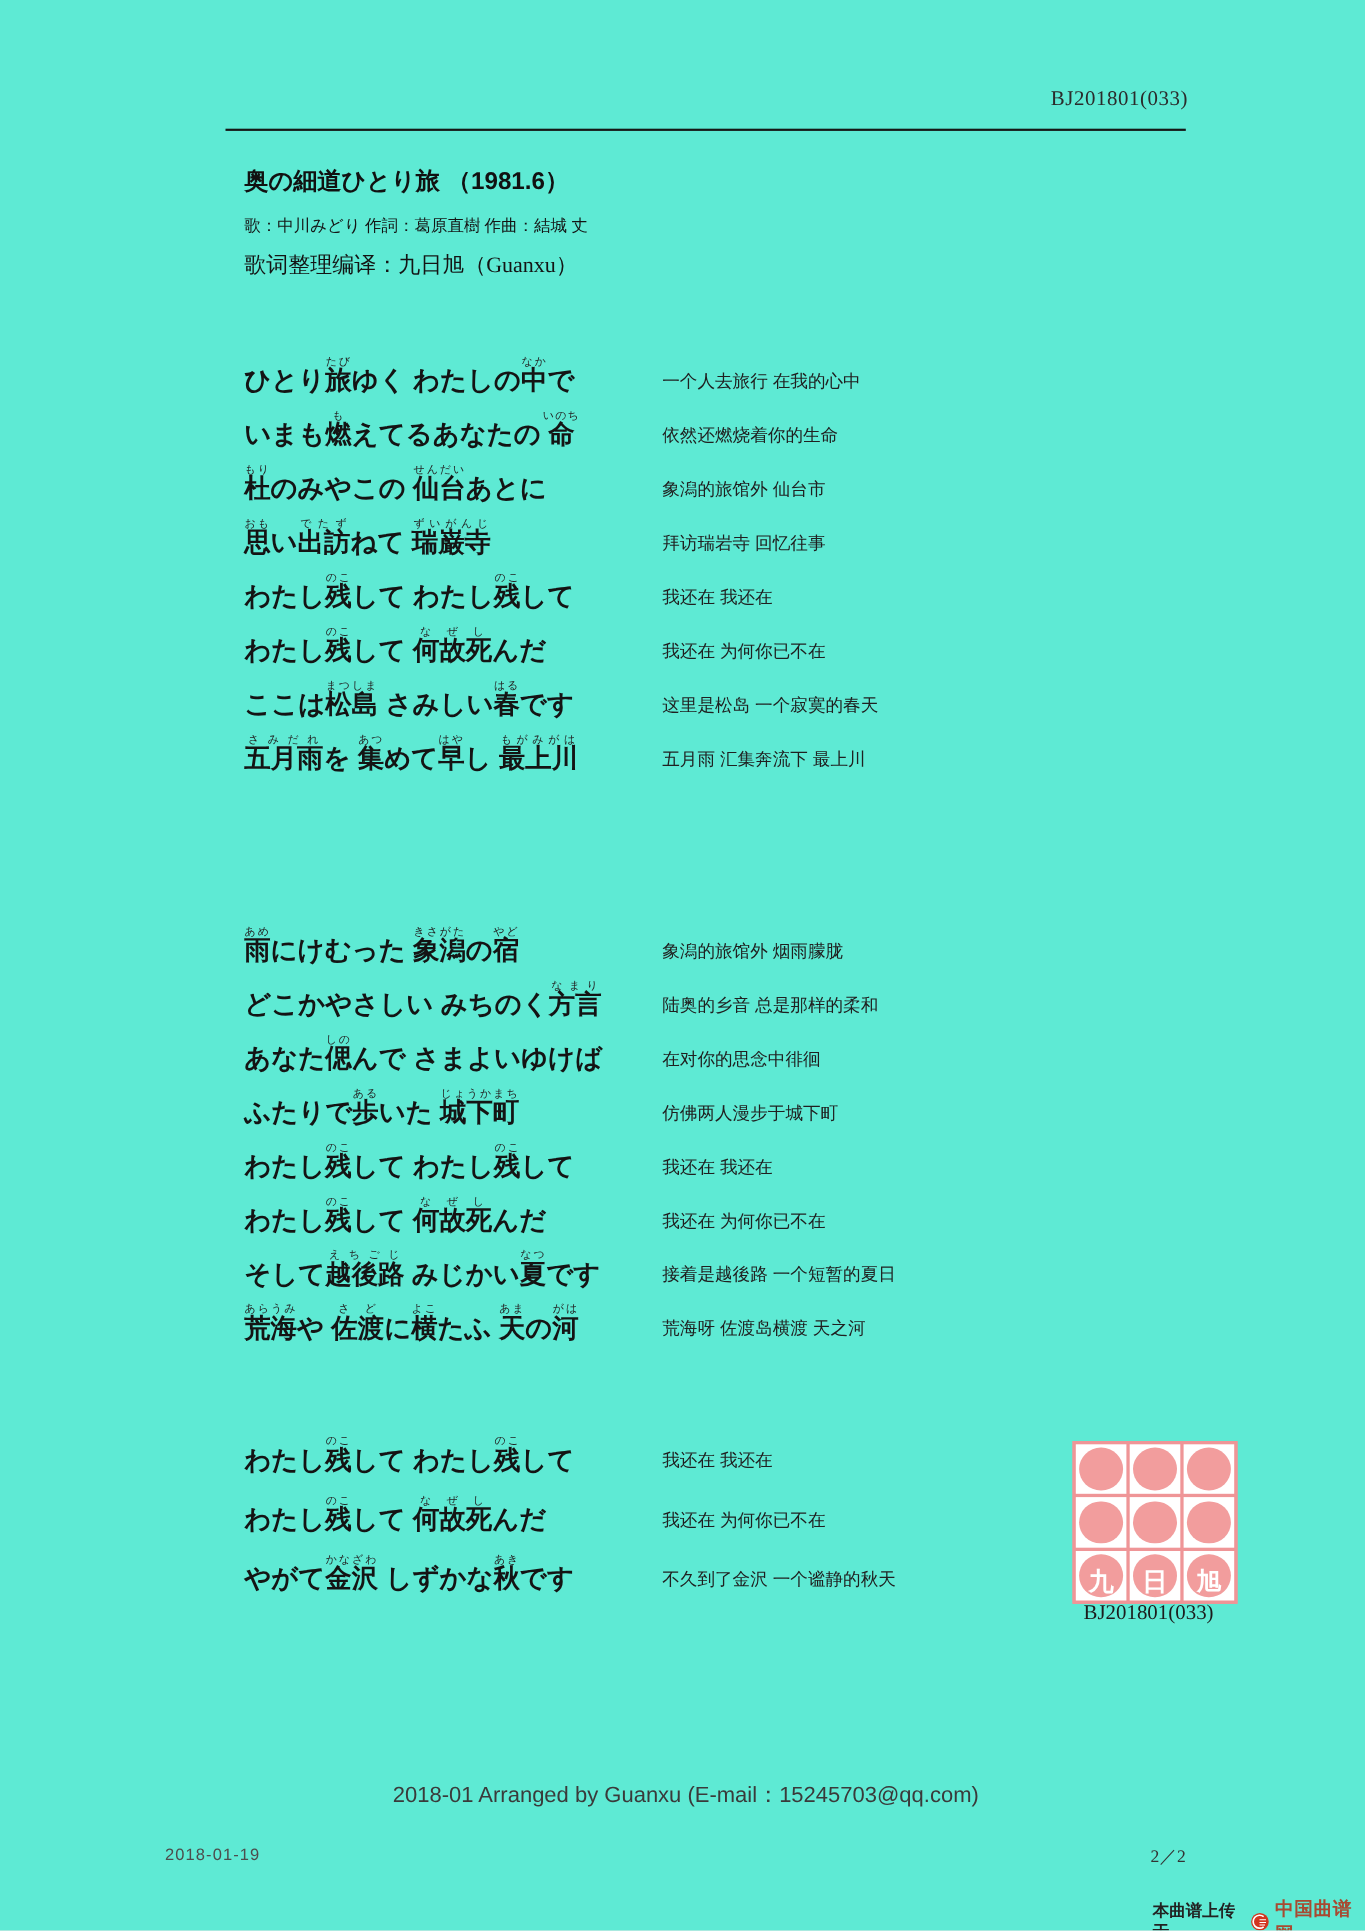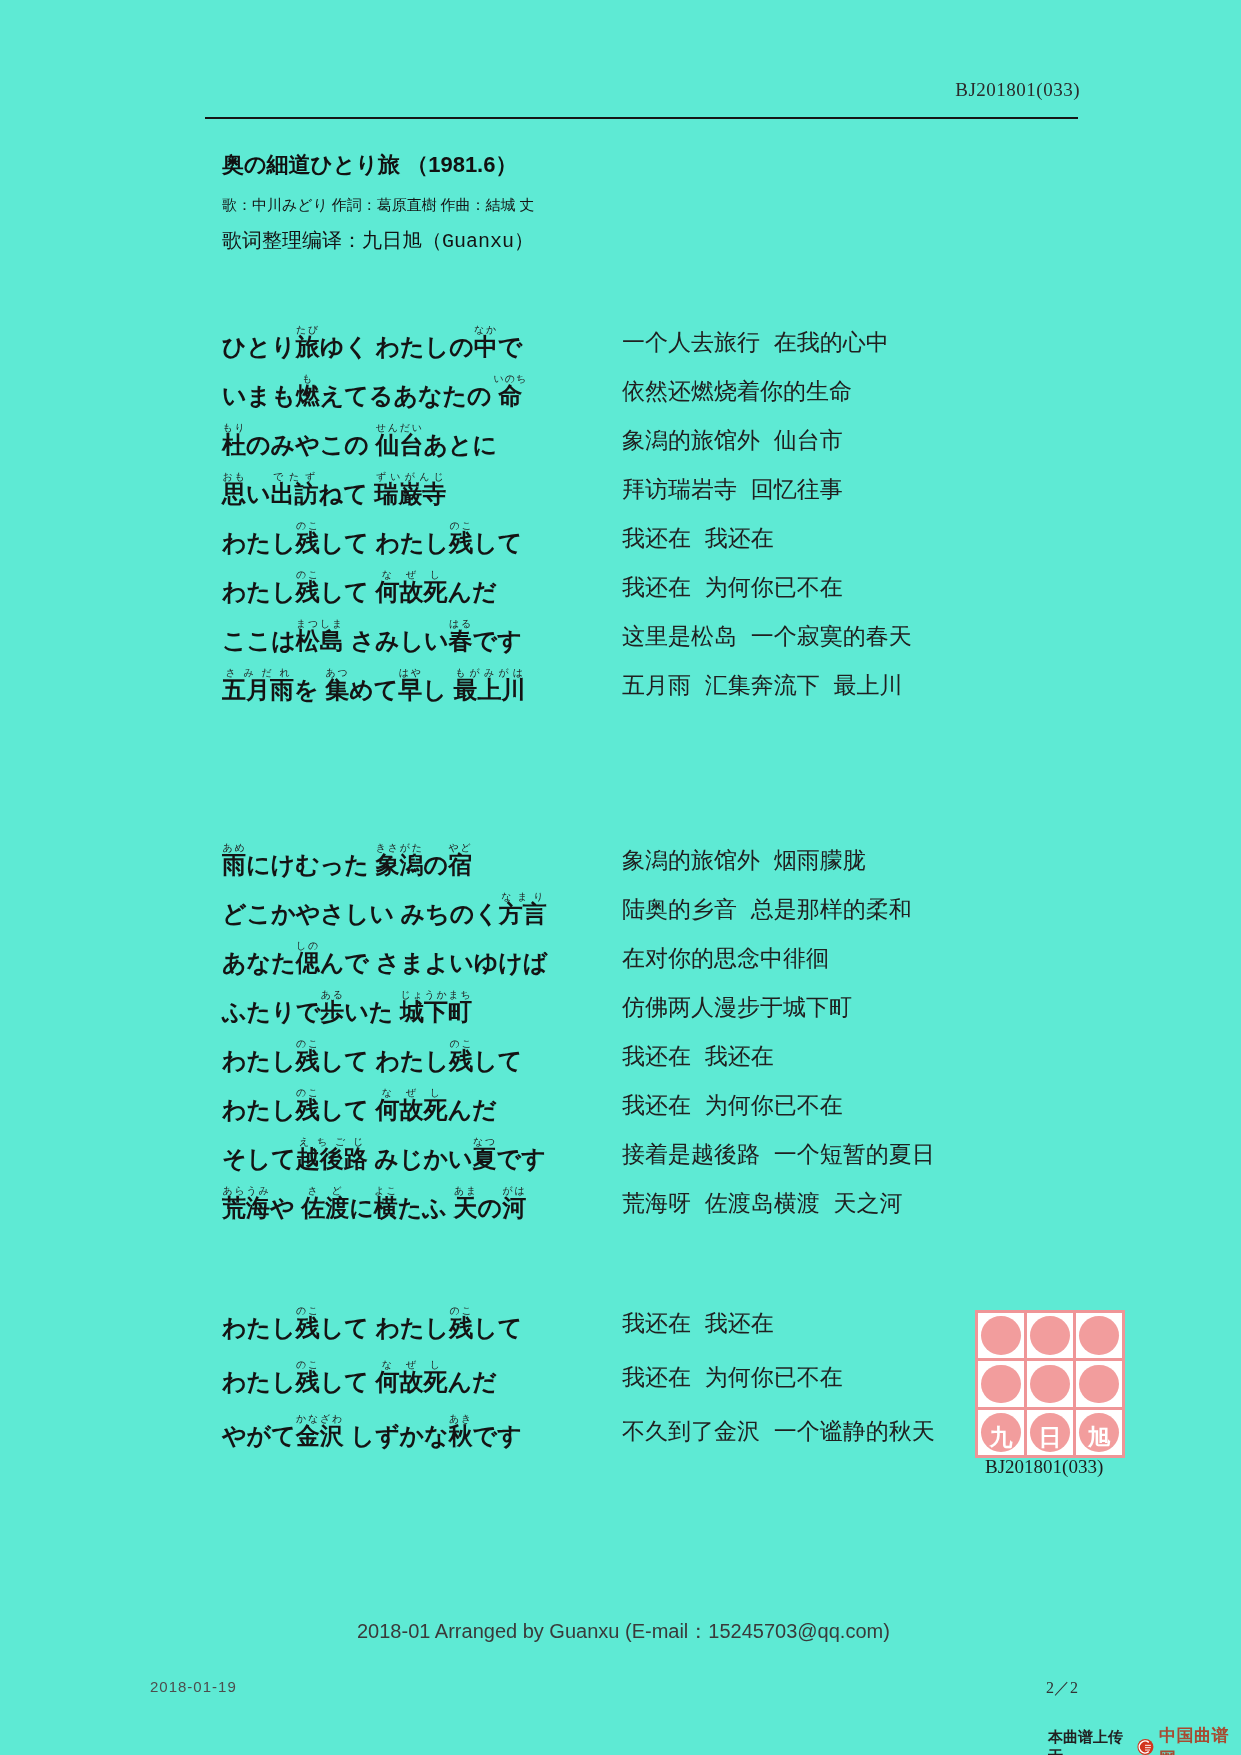--- a/index.html
+++ b/index.html
@@ -26,41 +26,41 @@
   .song-title{
     position:absolute;left:222px;top:150px;
     font-size:22px;font-weight:600;color:#111;text-align:right;
   }
   .credit-1{
     position:absolute;left:222px;top:196px;
     font-family:"Liberation Serif",serif;font-size:15px;color:#141414;
   }
   .credit-2{
     position:absolute;left:222px;top:227px;
-    font-family:Liberation Mono, monospace;font-size:20px;color:#141414;
+    font-family:Liberation Serif, serif;font-size:20px;color:#141414;
   }
   
   .verse{position:absolute;left:222px;}
   .verse-0{top:312px;}
   .verse-1{top:830px;}
   .verse-2{top:1288px;}
   .lyric-row{position:relative;height:49px;}
   .verse-2 .lyric-row{height:54px;}
   .jp{
     position:absolute;left:0;bottom:2px;
     font-size:24px;font-weight:600;line-height:1;
     white-space:pre;color:#141414;
   }
   .jp ruby rt{
     font-size:10px;font-weight:400;letter-spacing:1px;color:#222;
   }
   .zh{
-    position:absolute;left:400px;bottom:5px;
-    font-family:Liberation Mono, monospace;
-    font-size:23px;line-height:1;white-space:pre;color:#202020;
+    position:absolute;left:380px;bottom:5px;
+    font-family:Liberation Sans, sans-serif;
+    font-size:16px;line-height:1;white-space:pre;color:#202020;
   }
   
   .stamp{
     position:absolute;left:975px;top:1310px;
     width:150px;height:148px;
     display:grid;grid-template-columns:1fr 1fr 1fr;grid-template-rows:1fr 1fr 1fr;
     gap:3px;border:3px solid #ef9597;background:#ef9597;
     box-sizing:border-box;
   }
   .stamp .cell{

